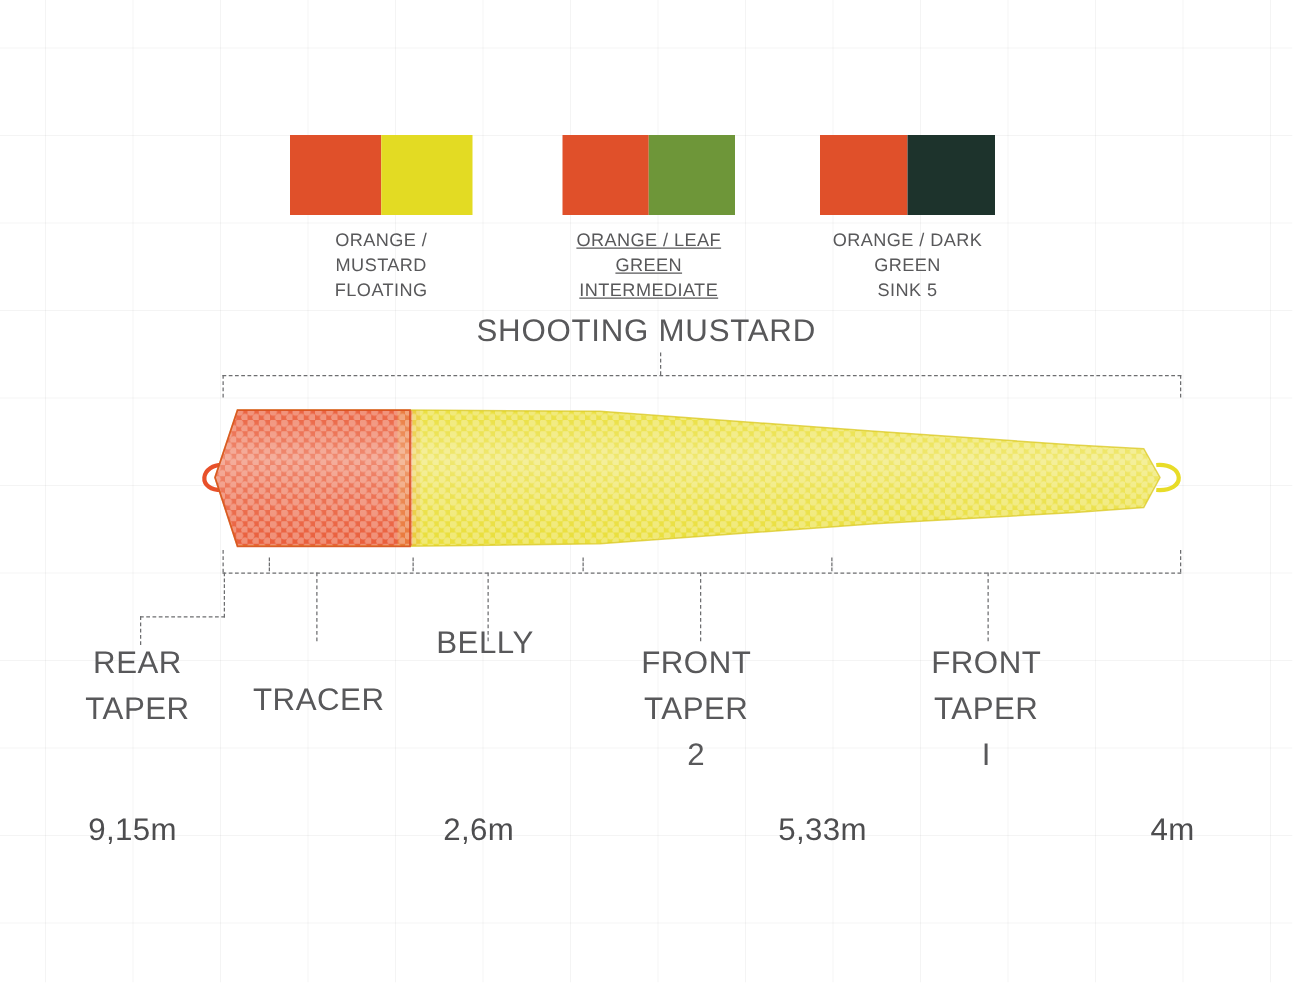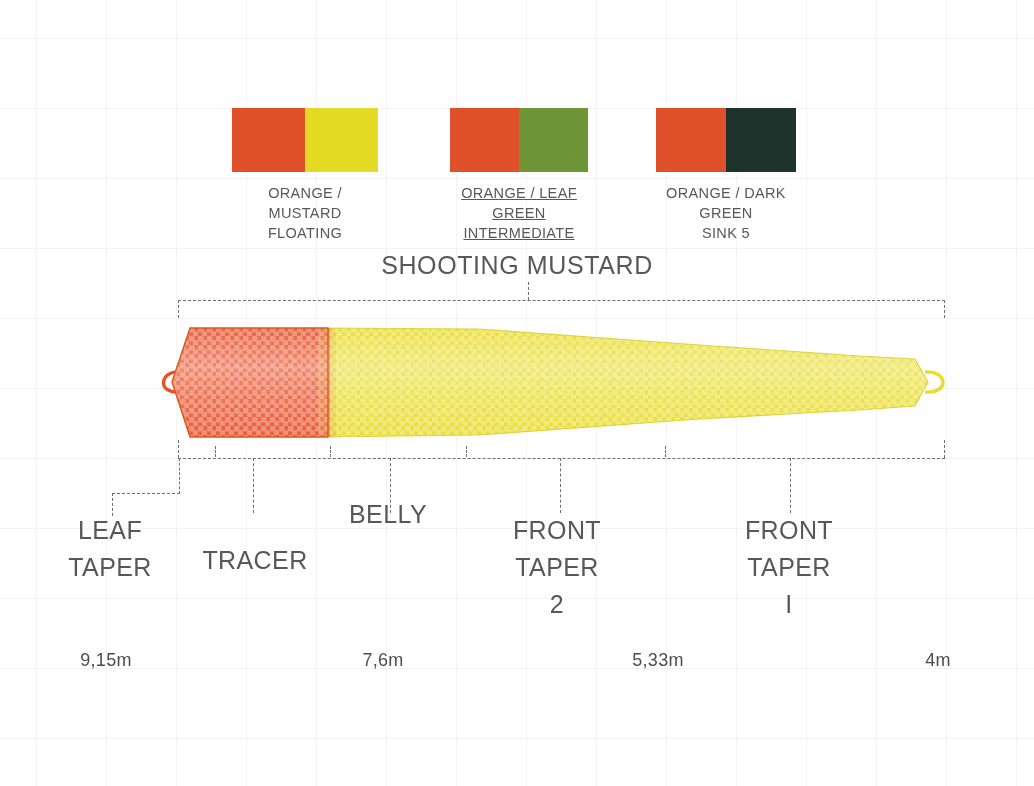--- a/index.html
+++ b/index.html
@@ -83,21 +83,21 @@
     letter-spacing:0.4px;
     color:#58585a;
     white-space:pre-line;
   }
 
   
   .dist-label {
     position:absolute;
     top:650px;
     text-align:center;
-    font-size:18px;
+    font-size:25px;
     letter-spacing:0.3px;
     color:#4d4d4f;
   }
 
   
   .elbow-h { left:112px; top:493px; width:68px; }
   .elbow-v { left:112px; top:493px; height:23px; }
 </style>
 </head>
 <body>
@@ -201,29 +201,29 @@
 
   <div class="vline" style="left:179px; top:458px; height:36px;"></div>
   <div class="hline elbow-h"></div>
   <div class="vline elbow-v"></div>
 
   <div class="vline" style="left:253px; top:458px; height:55px;"></div>
   <div class="vline" style="left:390px; top:458px; height:55px;"></div>
   <div class="vline" style="left:560px; top:458px; height:55px;"></div>
   <div class="vline" style="left:790px; top:458px; height:55px;"></div>
 
-  <div class="taper-label" style="left:20px; top:512px; width:180px;">LEAF
+  <div class="taper-label" style="left:20px; top:512px; width:180px;">REAR
 TAPER</div>
   <div class="taper-label" style="left:165px; top:542px; width:180px;text-align:center;">TRACER</div>
   <div class="taper-label" style="left:298px; top:496px; width:180px;">BELLY</div>
   <div class="taper-label" style="left:467px; top:512px; width:180px;">FRONT
 TAPER
 2</div>
   <div class="taper-label" style="left:699px; top:512px; width:180px;">FRONT
 TAPER
 I</div>
 
   <div class="dist-label" style="left:16px; width:180px;">9,15m</div>
-  <div class="dist-label" style="left:293px; width:180px;">7,6m</div>
+  <div class="dist-label" style="left:293px; width:180px;">2,6m</div>
   <div class="dist-label" style="left:568px; width:180px;">5,33m</div>
   <div class="dist-label" style="left:848px; width:180px;">4m</div>
 
 </div>
 
 </body></html>

